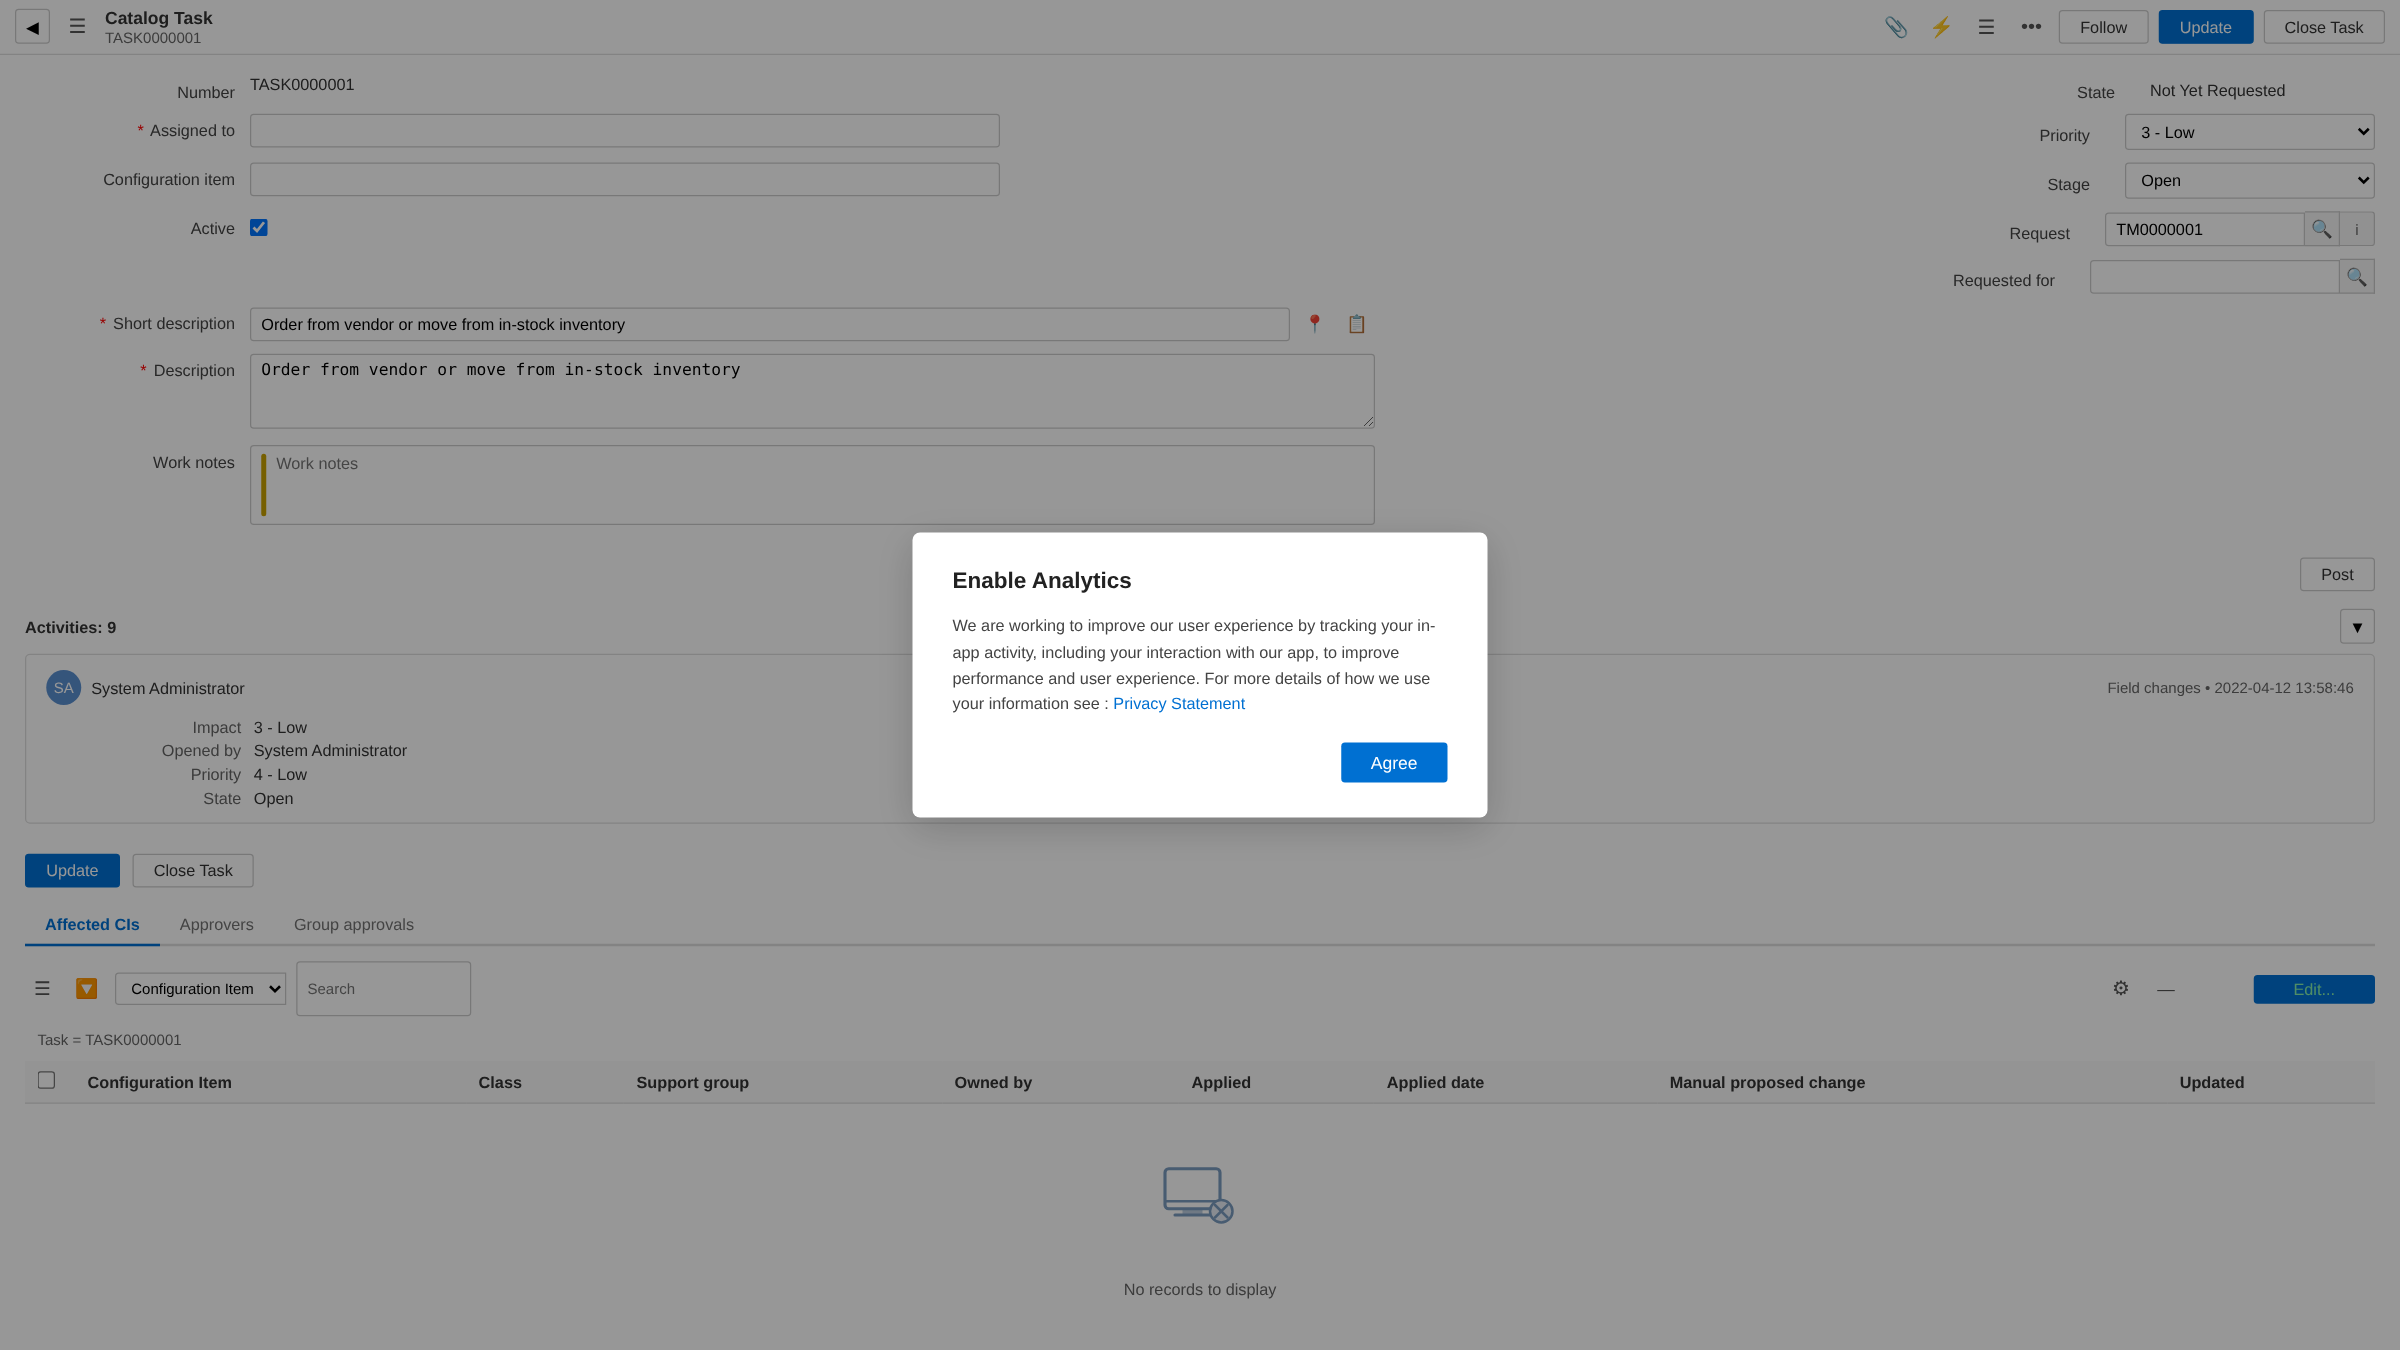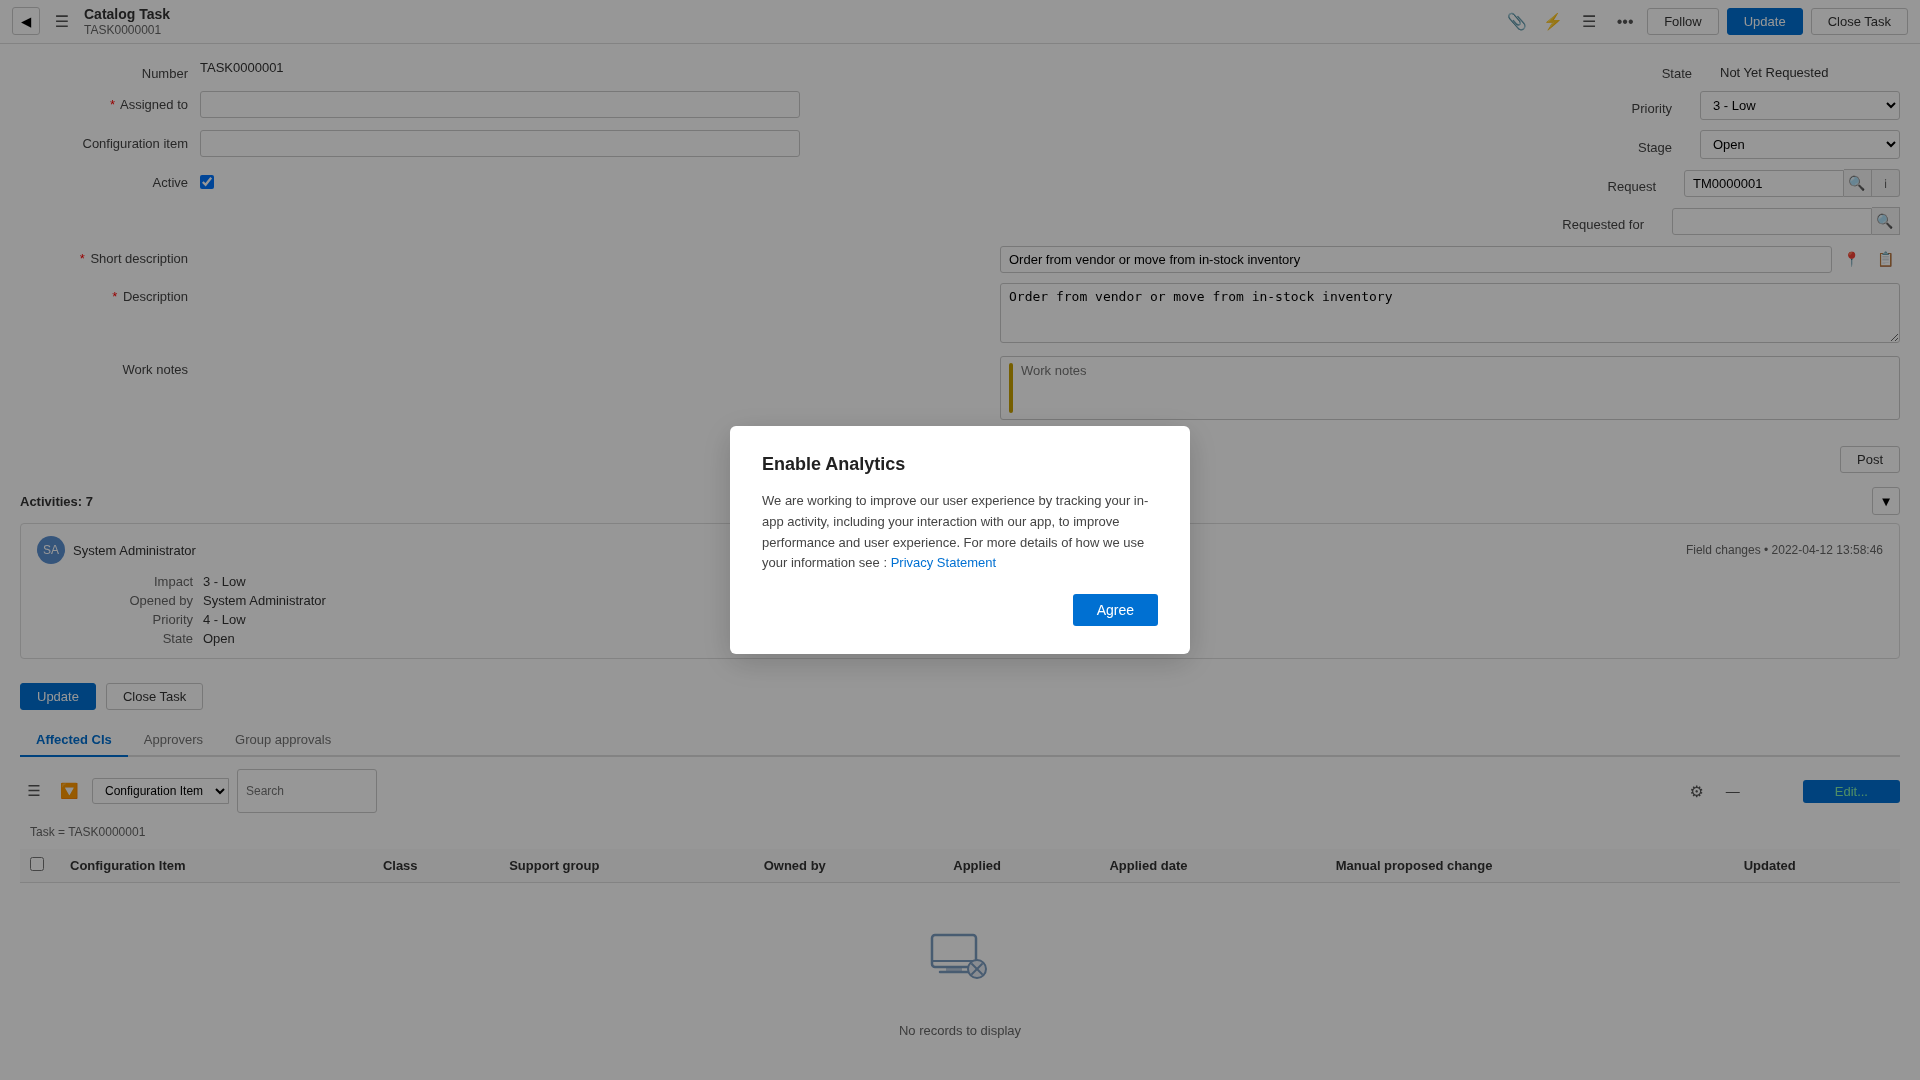--- a/index.html
+++ b/index.html
@@ -17,21 +17,21 @@
     .topbar-right { display: flex; align-items: center; gap: 8px; margin-left: auto; }
     .icon-btn { width: 28px; height: 28px; border: none; background: transparent; cursor: pointer; display: flex; align-items: center; justify-content: center; color: #555; font-size: 16px; }
     .btn { padding: 5px 16px; border-radius: 3px; font-size: 13px; cursor: pointer; border: 1px solid; }
     .btn-default { background: #fff; border-color: #ccc; color: #333; }
     .btn-primary { background: #0070d2; border-color: #0070d2; color: #fff; }
 
     
     .main-content { background: #fff; padding: 0; overflow-y: auto; height: calc(1080px - 44px); }
     .form-area { padding: 16px 20px; }
 
-    .form-row { display: flex; align-items: flex-start; margin-bottom: 10px; justify-content: space-between; }
+    .form-row { display: flex; align-items: flex-start; margin-bottom: 10px; }
     .form-label { width: 180px; min-width: 180px; text-align: right; padding-right: 12px; padding-top: 6px; font-size: 13px; color: #444; }
     .form-label .required { color: red; margin-right: 2px; }
     .form-control { flex: 1; max-width: 600px; }
     .form-control input[type="text"], .form-control textarea {
       width: 100%; border: 1px solid #ccc; border-radius: 3px; padding: 5px 8px; font-size: 13px;
       outline: none; background: #fff;
     }
     .form-control-static { padding-top: 6px; font-size: 13px; }
 
     .select-control { border: 1px solid #ccc; border-radius: 3px; padding: 5px 8px; font-size: 13px; background: #fff; min-width: 200px; }
@@ -252,21 +252,21 @@
         </div>
       </div>
     </div>
 
     <div class="post-row" style="padding: 0 20px;">
       <button class="btn btn-default">Post</button>
     </div>
 
     <div class="activities-section">
       <div class="activities-header">
-        <div class="activities-title">Activities: 7</div>
+        <div class="activities-title">Activities: 9</div>
         <button class="activity-filter-btn">
           <span>▼</span>
         </button>
       </div>
       <div class="activity-card">
         <div class="activity-top">
           <div class="activity-user">
             <div class="activity-avatar">
               <span>SA</span>
             </div>

